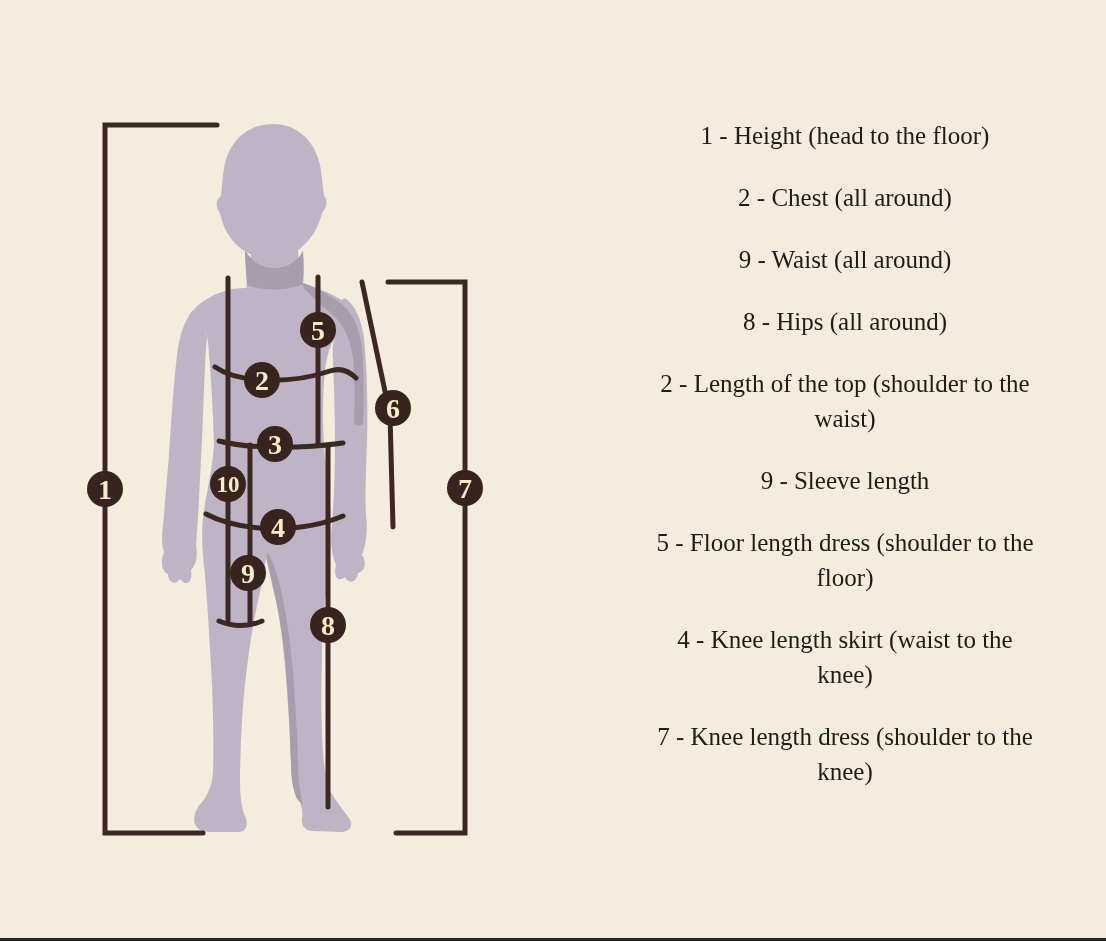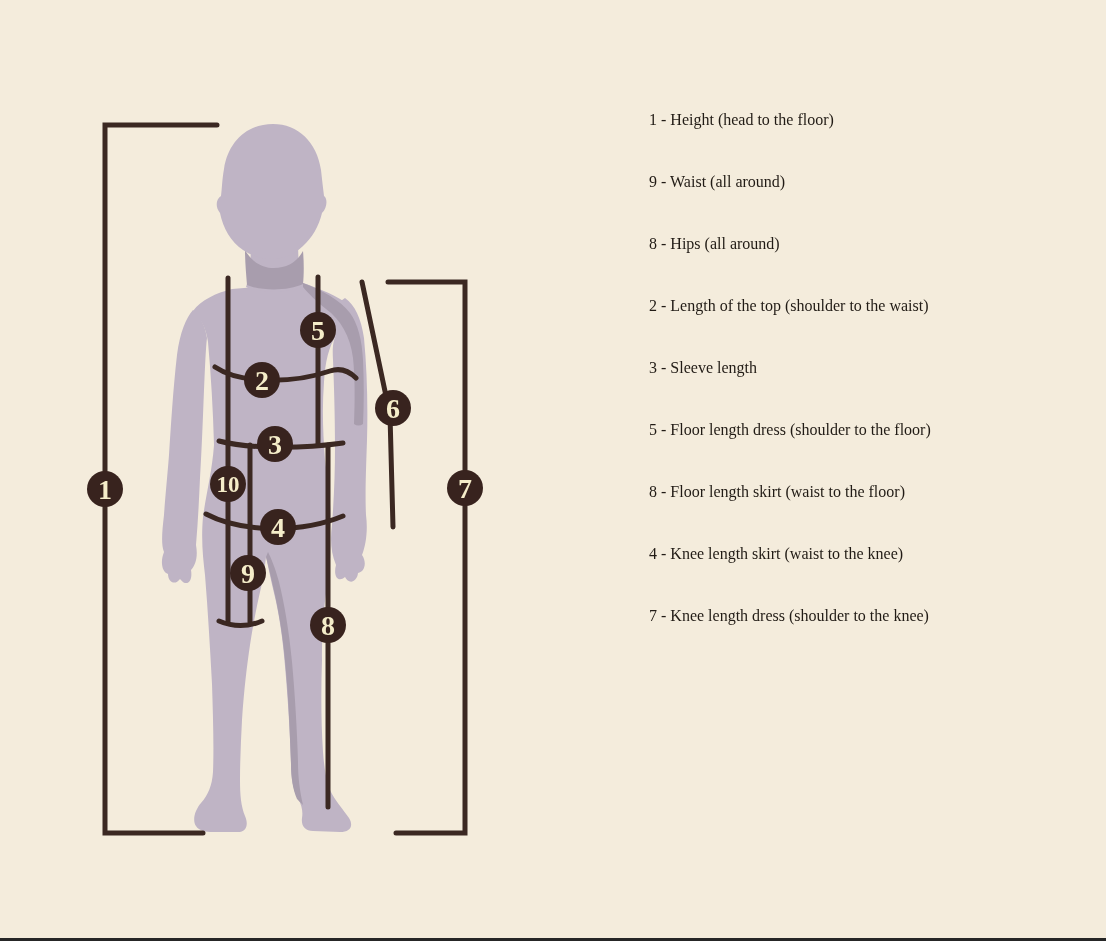--- a/index.html
+++ b/index.html
@@ -28,25 +28,26 @@
   .marker-num{
     fill:var(--marker-text, #f5edc9);
     font-family:"Liberation Serif", serif;
     font-weight:bold;
     font-size:28px;
     text-anchor:middle;
   }
   .marker-num.small{ font-size:23px; }
   .legend{
     position:absolute;
-    left:649px;top:102px;
+    left:649px;top:118px;
     width:392px;
     color:var(--legend-text, #211b15);
-    font-size:16px;
+    font-size:25px;
     line-height:35px;
+    text-align:center;
   }
   .legend p{
     margin:0 0 27px 0;
     padding:0;
   }
   .bottom-bar{
     position:absolute;
     left:0;bottom:0;
     width:100%;height:3px;
     background:var(--bottom-bar, #262626);
@@ -233,24 +234,24 @@
       </g>
       <g>
         <circle class="marker-circle" cx="228" cy="484" r="18"></circle>
         <text class="marker-num small" x="228" y="492">10</text>
       </g>
     </g>
   </svg>
 
   <div class="legend">
     <p>1 - Height (head to the floor)</p>
+    <p>2 - Chest (all around)</p>
     <p>9 - Waist (all around)</p>
     <p>8 - Hips (all around)</p>
     <p>2 - Length of the top (shoulder to the waist)</p>
-    <p>3 - Sleeve length</p>
+    <p>9 - Sleeve length</p>
     <p>5 - Floor length dress (shoulder to the floor)</p>
-    <p>8 - Floor length skirt (waist to the floor)</p>
     <p>4 - Knee length skirt (waist to the knee)</p>
     <p>7 - Knee length dress (shoulder to the knee)</p>
   </div>
 
   <div class="bottom-bar"></div>
 </div>
 
 </body></html>

